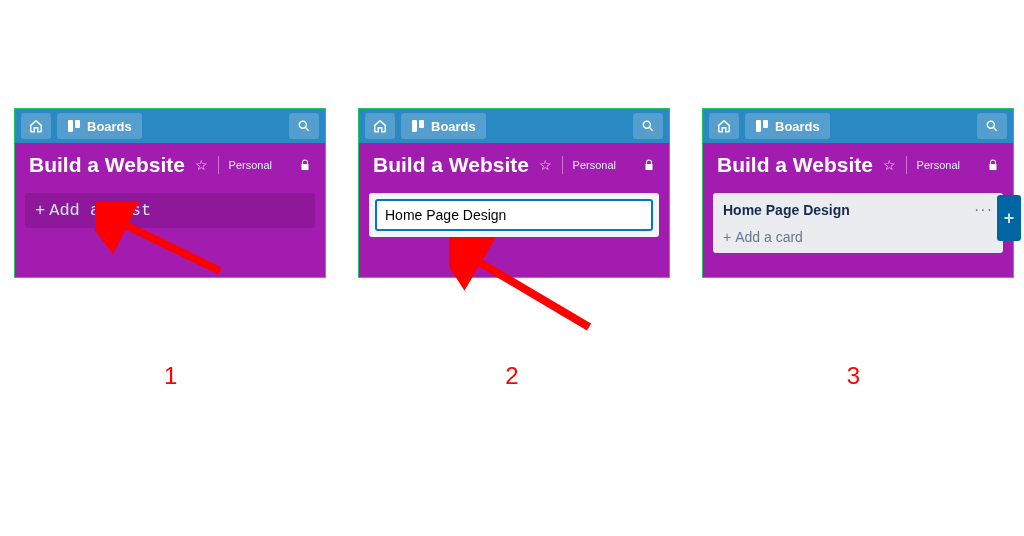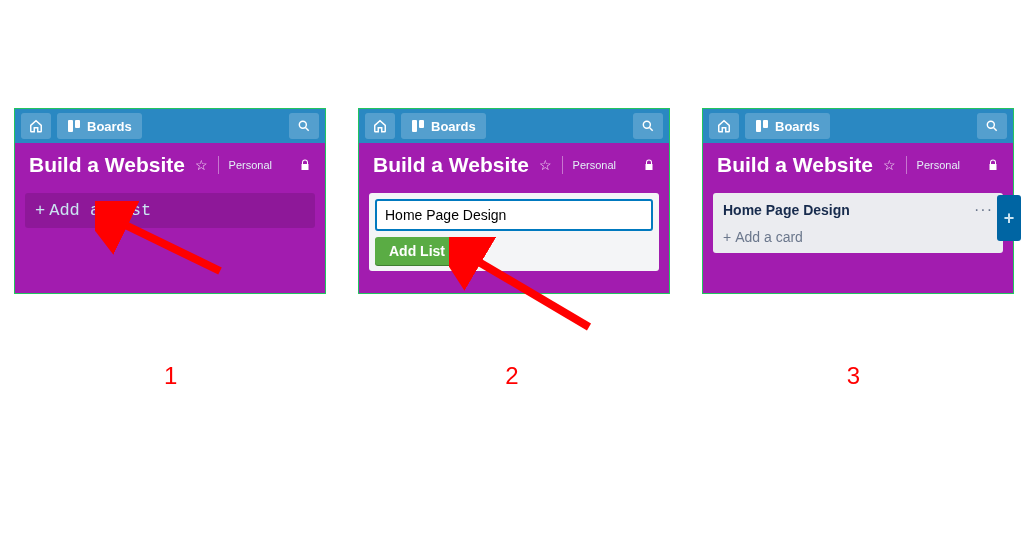--- a/index.html
+++ b/index.html
@@ -304,23 +304,20 @@
       <span class="personal">Personal</span>
       <span class="lock-icon">
         <svg width="12" height="12" viewBox="0 0 24 24" fill="#fff">
             <path d="M6 10V7a6 6 0 1 1 12 0v3h1v12H5V10h1zm2 0h8V7a4 4 0 1 0-8 0v3z"></path>
           </svg>
       </span>
     </div>
     <div class="board-content">
       <div class="composer">
         <input type="text" value="Home Page Design" style="">
-        <div class="composer-controls">
-          <button class="add-list-btn">Add List</button>
-        </div>
       </div>
     </div>
 
     <svg class="arrow" style="left:90px; top:128px;" width="150" height="100" viewBox="0 0 150 100">
       <defs>
           <marker id="ah2" markerWidth="8" markerHeight="8" refX="2" refY="4" orient="auto">
             <polygon points="0 0, 8 4, 0 8" fill="#ff0000"></polygon>
           </marker>
         </defs>
       <line x1="140" y1="90" x2="18" y2="18" stroke="#ff0000" stroke-width="8" marker-end="url(#ah2)"></line>

